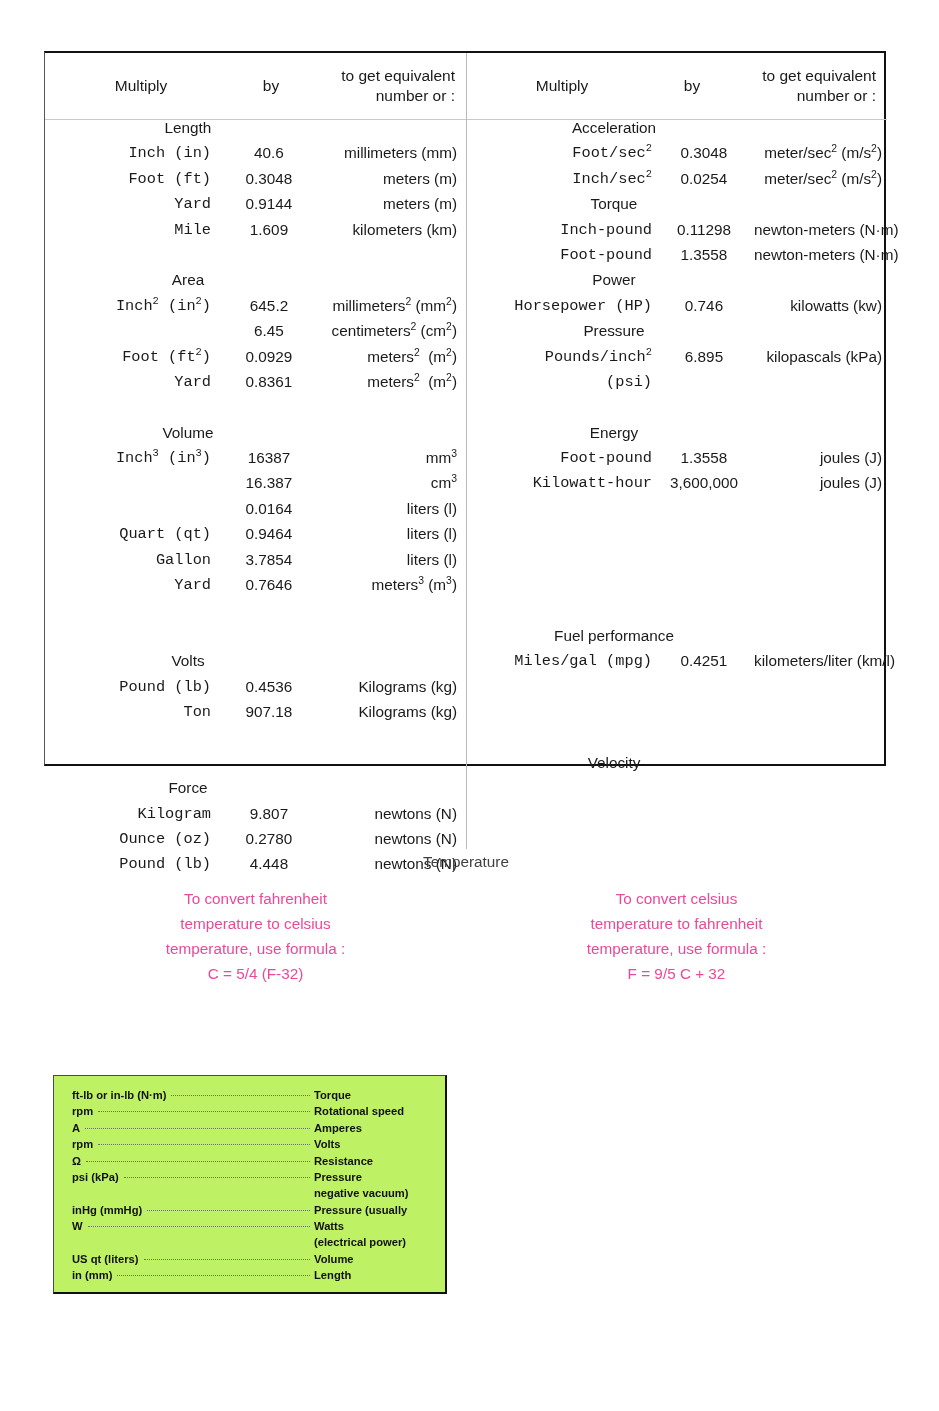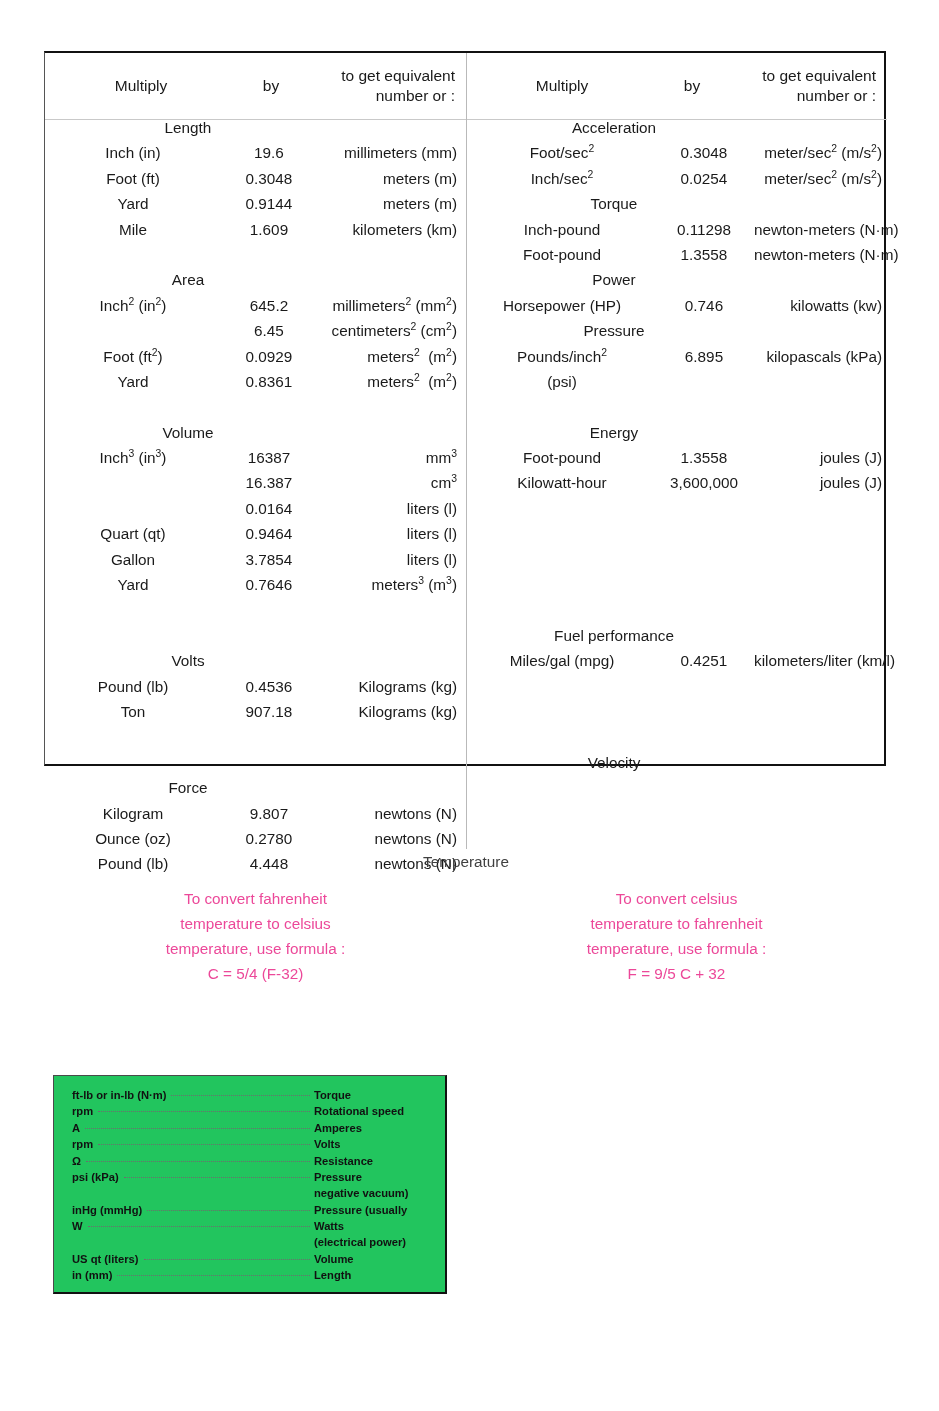--- a/index.html
+++ b/index.html
@@ -84,22 +84,23 @@
   .row {
     position: relative;
     height: 25.4px;
     font-size: 15.3px;
     color: #1a1a1a;
   }
   .row .c-mult {
     position: absolute;
     left: 10px;
     width: 156px;
-    text-align: center;
+    text-align: right;
     white-space: nowrap;
+    font-family: Liberation Mono, monospace;
   }
   .row .c-by {
     position: absolute;
     left: 172px;
     width: 104px;
     text-align: center;
     white-space: nowrap;
   }
   .row .c-eq {
     position: absolute;
@@ -157,21 +158,21 @@
     position: absolute;
     left: 53px;
     top: 1075px;
     width: 394px;
     height: 219px;
     box-sizing: border-box;
     border-top: 1.5px solid #4a4a4a;
     border-left: 1.5px solid #4a4a4a;
     border-right: 2.5px solid #111;
     border-bottom: 2.5px solid #111;
-    background: #22c55e;
+    background: #bef264;
     padding: 11px 13px 0 18px;
   }
   .leg-row {
     display: flex;
     align-items: baseline;
     font-size: 11.2px;
     font-weight: bold;
     color: #111;
     line-height: 1.46;
     min-height: 16.4px;
@@ -213,21 +214,21 @@
         <span>to get equivalent</span><br>
         <span>number or :</span>
       </span>
     </div>
     <div class="body-rows" id="left-rows">
         <div class="row group">
           <div class="c-group">Length</div>
         </div>
         <div class="row">
           <div class="c-mult">Inch (in)</div>
-          <div class="c-by">19.6</div>
+          <div class="c-by">40.6</div>
           <div class="c-eq">millimeters (mm)</div>
         </div>
         <div class="row">
           <div class="c-mult">Foot (ft)</div>
           <div class="c-by">0.3048</div>
           <div class="c-eq">meters (m)</div>
         </div>
         <div class="row">
           <div class="c-mult">Yard</div>
           <div class="c-by">0.9144</div>

